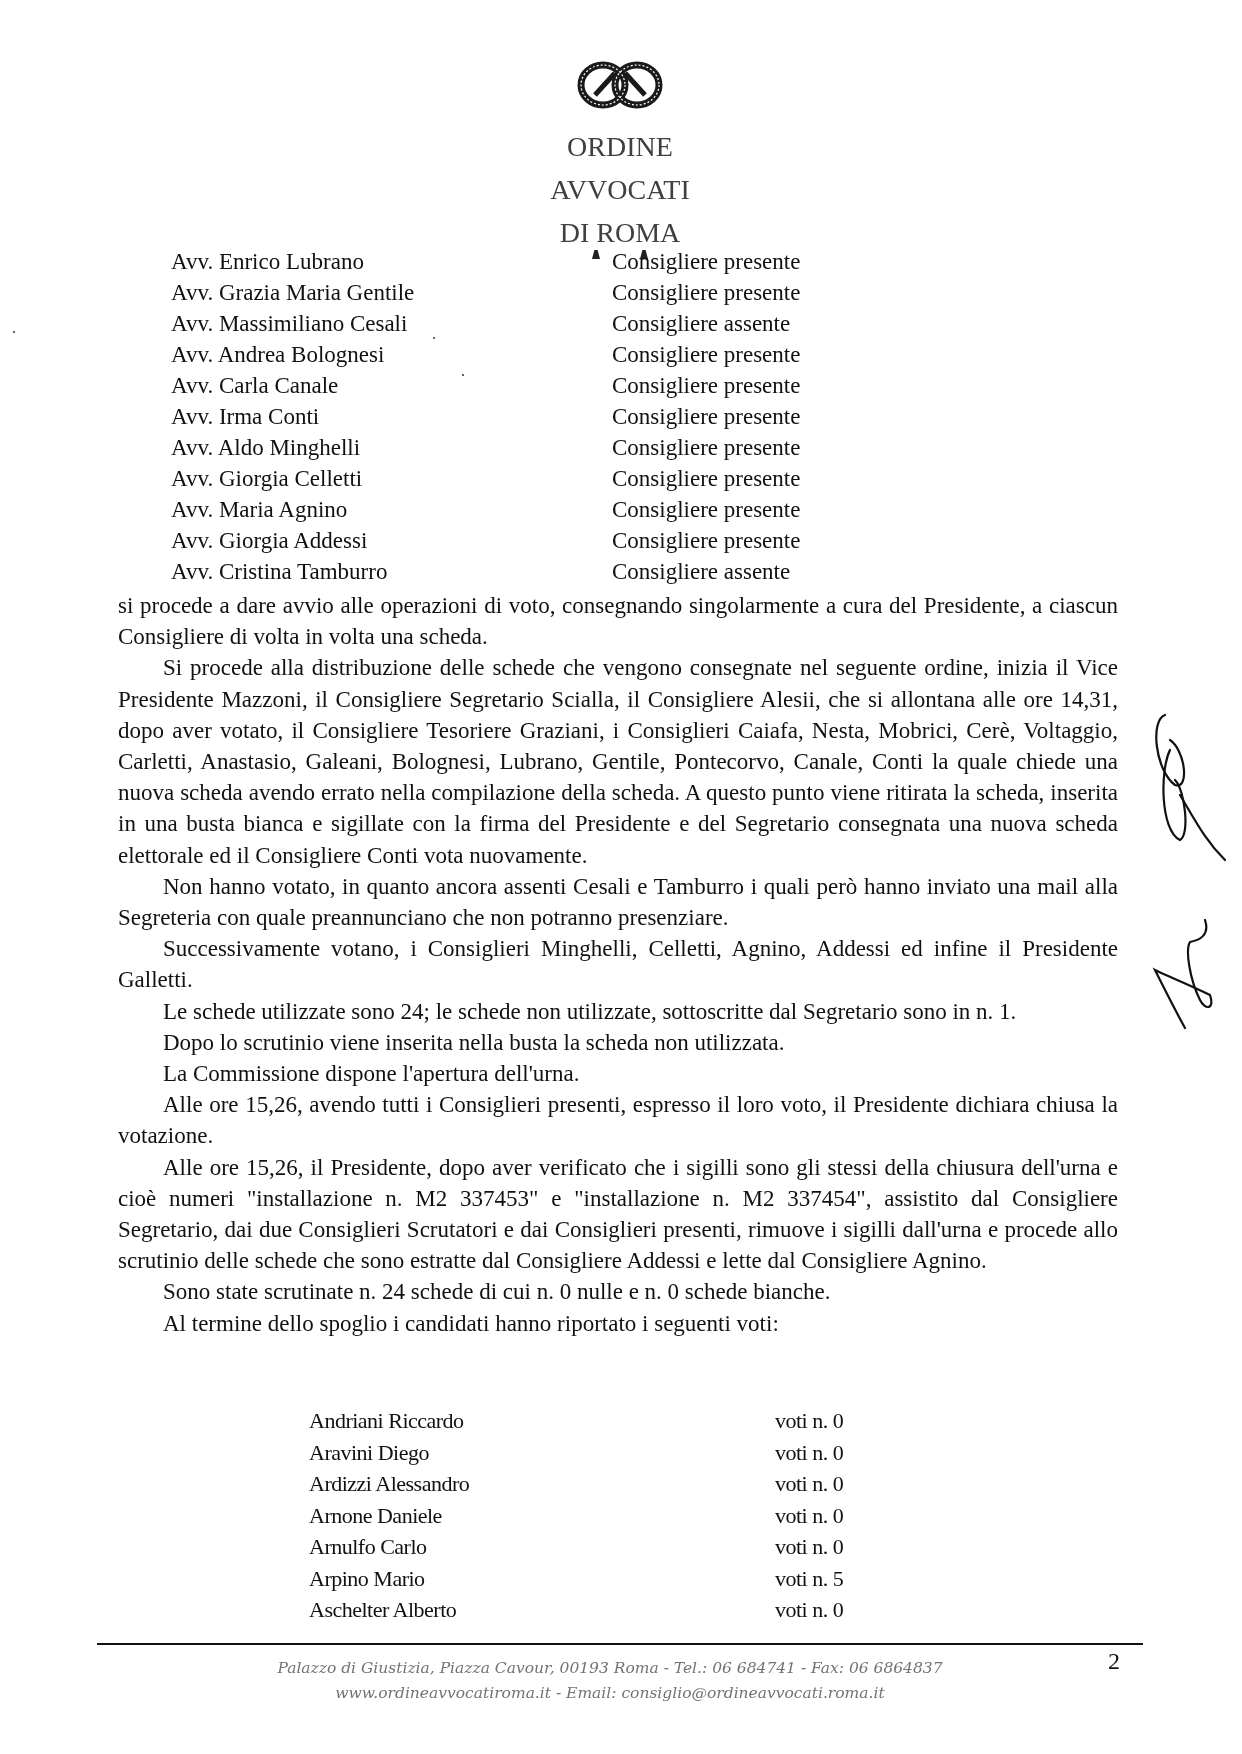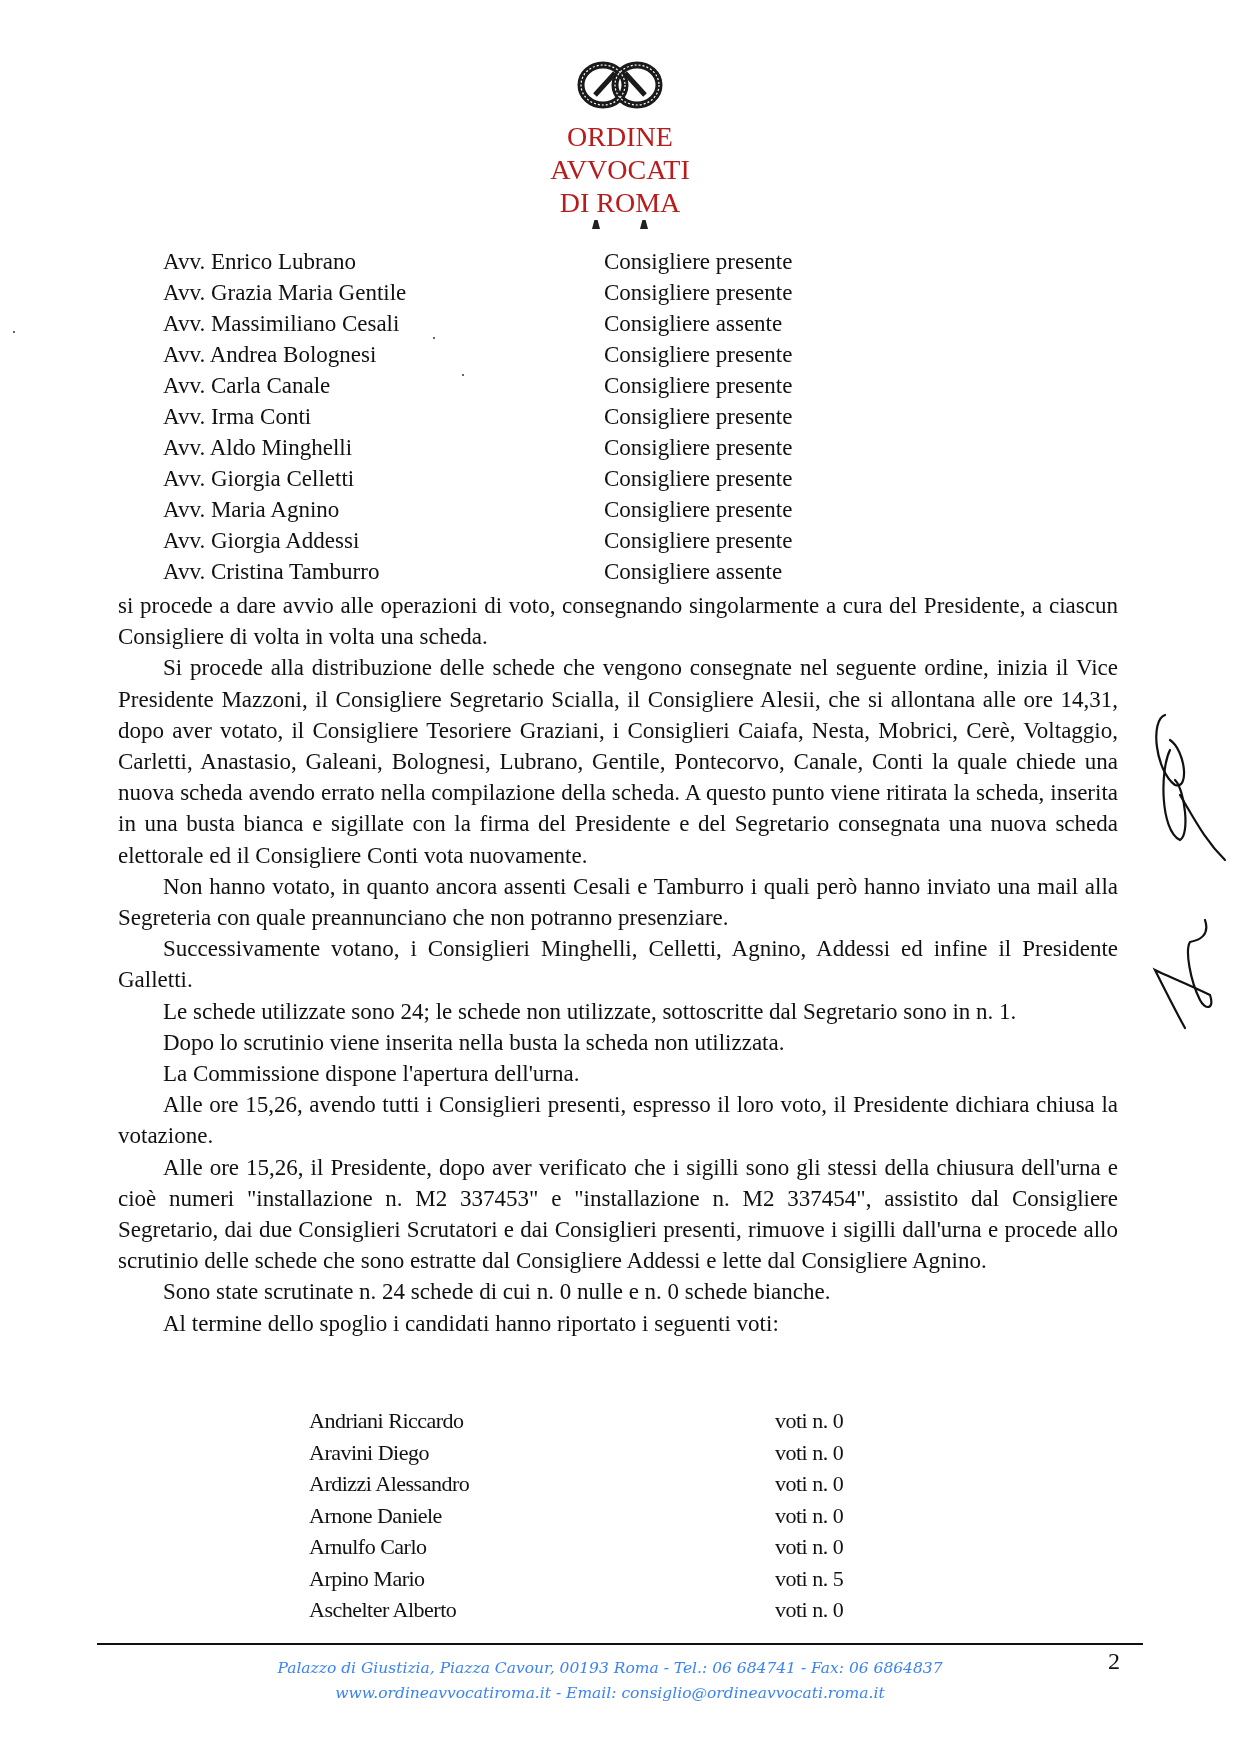--- a/index.html
+++ b/index.html
@@ -1,37 +1,37 @@
 <!DOCTYPE html>
 <html><head>
   <meta charset="utf-8">
   <style>
     html, body { margin: 0; padding: 0; background: #ffffff; }
     body { width: 1242px; height: 1754px; position: relative; overflow: hidden; color: #111; font-family: "DejaVu Serif", "Liberation Serif", serif; }
     .logo { position: absolute; left: 540px; top: 55px; width: 160px; text-align: center; }
     .logo svg { display: block; margin: 0 auto; }
-    .logo-text { font-family: "Liberation Serif", serif; font-size: 28px; line-height: 27px; letter-spacing: 0px; color: #b91c1c; margin-top: 6px; }
+    .logo-text { font-family: "Liberation Serif", serif; font-size: 28px; line-height: 27px; letter-spacing: 0px; color: #404040; margin-top: 16px; }
     .logo-feet { display: flex; justify-content: center; gap: 40px; margin-top: 4px; }
     .foot { width: 8px; height: 9px; background: #222; clip-path: polygon(30% 0, 70% 0, 100% 100%, 0 100%); }
 
-    .attendance { position: absolute; left: 163px; top: 246px; width: 700px; }
+    .attendance { position: absolute; left: 171px; top: 246px; width: 700px; }
     .att-row { display: flex; height: 31px; line-height: 31px; font-family: "Liberation Serif", serif; font-size: 23px; }
     .att-name { width: 441px; }
     .att-status { }
 
     .body-text { position: absolute; left: 118px; top: 590px; width: 1000px; font-family: "Liberation Serif", serif; font-size: 23px; line-height: 31.2px; text-align: justify; }
     .body-text p { margin: 0; }
     .indent { text-indent: 45px; }
     .cand { position: absolute; left: 262px; top: 1405px; width: 600px; font-family: "Liberation Serif", serif; font-size: 22px; }
     .cand-row { display: flex; height: 31.5px; line-height: 31.5px; }
     .cand-name { width: 466px; letter-spacing: -0.5px; margin-left: 47px; }
     .cand-votes { letter-spacing: -0.5px; }
 
     .footer-line { position: absolute; left: 97px; top: 1643px; width: 1046px; height: 2px; background: #111; }
-    .footer-text { position: absolute; left: 160px; top: 1656px; width: 900px; text-align: center; font-family: "DejaVu Serif", serif; font-style: italic; font-size: 15.5px; line-height: 25px; color: #3b82f6; }
+    .footer-text { position: absolute; left: 160px; top: 1656px; width: 900px; text-align: center; font-family: "DejaVu Serif", serif; font-style: italic; font-size: 15.5px; line-height: 25px; color: #737373; }
     .page-num { position: absolute; left: 1108px; top: 1648px; font-family: "Liberation Serif", serif; font-size: 24px; }
     .sign { position: absolute; left: 1130px; top: 710px; }
     .stray-dot { position: absolute; width: 2px; height: 2px; background: #333; border-radius: 1px; }
   </style>
 </head>
 <body>
 
 <div class="logo">
   <svg width="90" height="62" viewBox="0 0 90 62">
     <g fill="none" stroke="#1a1a1a" stroke-width="7">

